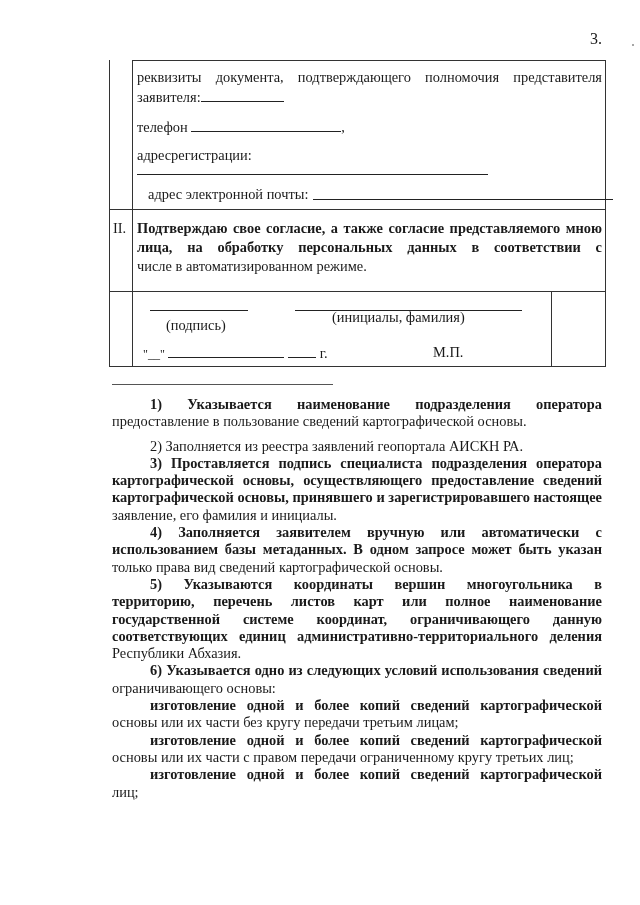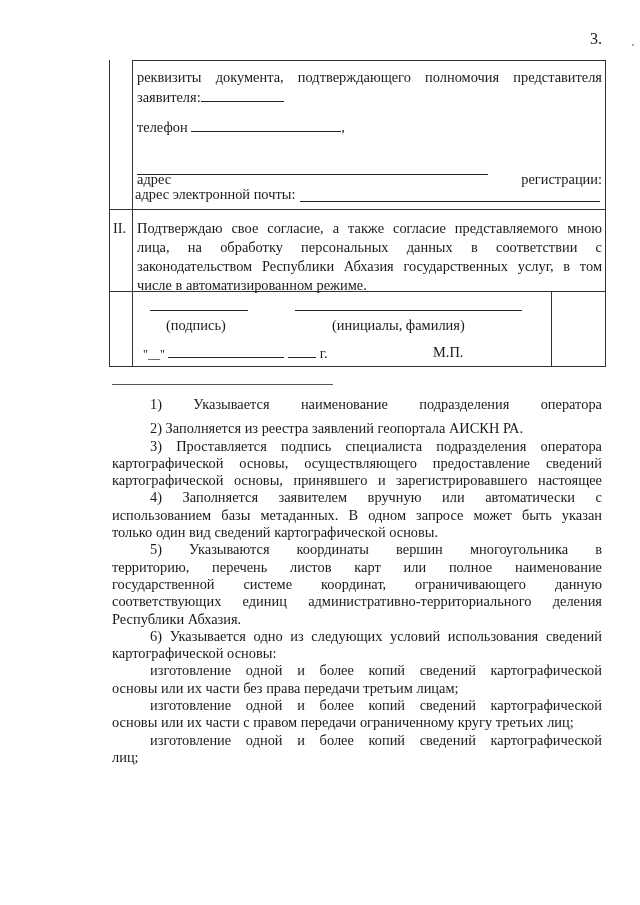--- a/index.html
+++ b/index.html
@@ -12,21 +12,21 @@
 
     
     .vline { position: absolute; background: #333; width: 1px; }
     .hline { position: absolute; background: #333; height: 1px; }
     .cell-text { position: absolute; font-size: 14.4px; line-height: 19px; }
     .just { text-align: justify; text-align-last: justify; }
     .blank { display: inline-block; border-bottom: 1px solid #222; height: 14px; vertical-align: baseline; }
 
     .fn-sep { position: absolute; left: 112px; top: 384px; width: 221px; height: 1px; background: #555; }
     .fn { position: absolute; left: 112px; width: 490px; font-size: 14.4px; line-height: 17.3px; }
-    .line-j { text-align: justify; text-align-last: justify; }
+    .line-j { text-align: justify; text-align-last: justify; font-weight: bold; }
   </style>
 </head>
 <body>
 
 <div class="page-num">3.</div>
 <div class="scan-dot"></div>
 
 <div>
 
   <div class="vline" style="left:109px; top:60px; height:307px;"></div>
@@ -50,85 +50,86 @@
 </div>
 <div class="cell-text" style="left:137px; top:87px; width:465px;">
   <span>заявителя:</span><span class="blank" style="width:83px;"></span>
 </div>
 
 <div class="cell-text" style="left:137px; top:117px; width:465px;">
   <span>телефон</span>
   <span class="blank" style="width:150px;"></span><span>,</span>
 </div>
 
-<div class="cell-text" style="left:137px; top:146px; width:465px; display:flex; justify-content:space-between;margin-top:24px;">
+<div class="cell-text" style="left:137px; top:146px; width:465px; display:flex; justify-content:flex-start;">
   <span>адрес</span>
   <span>регистрации:</span>
 </div>
 <div class="blank" style="position:absolute; left:137px; top:164px; width:351px; height:10px;"></div>
 
-<div class="cell-text" style="left:135px; top:185px; width:465px; display:flex;align-items:center;">
+<div class="cell-text" style="left:148px; top:185px; width:465px; display:flex;">
   <span style="white-space:nowrap;">адрес электронной почты:</span>
   <span class="blank" style="flex:1; margin-left:5px;"></span>
 </div>
 
 <div class="cell-text" style="left:113px; top:219px;">II.</div>
 <div class="cell-text" style="left:137px; top:219px; width:465px;">
   <div class="line-j">Подтверждаю свое согласие, а также согласие представляемого мною</div>
   <div class="line-j">лица, на обработку персональных данных в соответствии с</div>
-  <div class="line-j">законодательством Республики Абхазия государственных услуг, в том</div>
   <div>числе в автоматизированном режиме.</div>
 </div>
 
 <div class="blank" style="position:absolute; left:150px; top:300px; width:98px; height:10px;"></div>
 <div class="blank" style="position:absolute; left:295px; top:300px; width:227px; height:10px;"></div>
 <div class="cell-text" style="left:166px; top:316px;">(подпись)</div>
-<div class="cell-text" style="left:332px; top:316px;text-align:center;">(инициалы, фамилия)</div>
+<div class="cell-text" style="left:332px; top:308px;text-align:center;">(инициалы, фамилия)</div>
 
 <div class="cell-text" style="left:143px; top:343px; width:400px; white-space:nowrap;">
   <span style="font-size:12px;">"__"</span>
   <span class="blank" style="width:116px;"></span>
   <span class="blank" style="width:28px;"></span>
   <span>г.</span>
 </div>
 <div class="cell-text" style="left:433px; top:343px;">М.П.</div>
 
 <div class="fn-sep"></div>
 
 <div class="fn" style="top:396px;">
   <div>
     <div class="line-j" style="padding-left:38px;">1) Указывается наименование подразделения оператора</div>
+    <div>предоставление в пользование сведений картографической основы.</div>
   </div>
   <div>
     <div style="padding-left:38px;margin-top:7px;">2) Заполняется из реестра заявлений  геопортала АИСКН РА.</div>
   </div>
   <div>
     <div class="line-j" style="padding-left:38px;">3) Проставляется подпись специалиста подразделения оператора</div>
     <div class="line-j">картографической основы, осуществляющего предоставление сведений</div>
     <div class="line-j">картографической основы, принявшего и зарегистрировавшего настоящее</div>
+    <div>заявление, его фамилия и инициалы.</div>
   </div>
   <div>
     <div class="line-j" style="padding-left:38px;">4) Заполняется заявителем вручную или автоматически с</div>
     <div class="line-j">использованием базы метаданных. В одном запросе может быть указан</div>
-    <div>только один вид сведений картографической основы.</div>
+    <div>только права вид сведений картографической основы.</div>
   </div>
   <div>
     <div class="line-j" style="padding-left:38px;">5) Указываются координаты вершин многоугольника в</div>
     <div class="line-j">территорию, перечень листов карт или полное наименование</div>
     <div class="line-j">государственной системе координат, ограничивающего данную</div>
     <div class="line-j">соответствующих единиц административно-территориального деления</div>
     <div>Республики Абхазия.</div>
   </div>
   <div>
     <div class="line-j" style="padding-left:38px;">6) Указывается одно из следующих условий использования сведений</div>
-    <div>картографической основы:</div>
+    <div>ограничивающего основы:</div>
   </div>
   <div>
     <div class="line-j" style="padding-left:38px;">изготовление одной и более копий сведений картографической</div>
-    <div>основы или их части без права передачи третьим лицам;</div>
+    <div>основы или их части без кругу передачи третьим лицам;</div>
   </div>
   <div>
     <div class="line-j" style="padding-left:38px;">изготовление одной и более копий сведений картографической</div>
     <div>основы или их части с правом передачи ограниченному кругу третьих лиц;</div>
   </div>
   <div>
     <div class="line-j" style="padding-left:38px;">изготовление одной и более копий сведений картографической</div>
     <div>лиц;</div>
   </div>
 </div>

